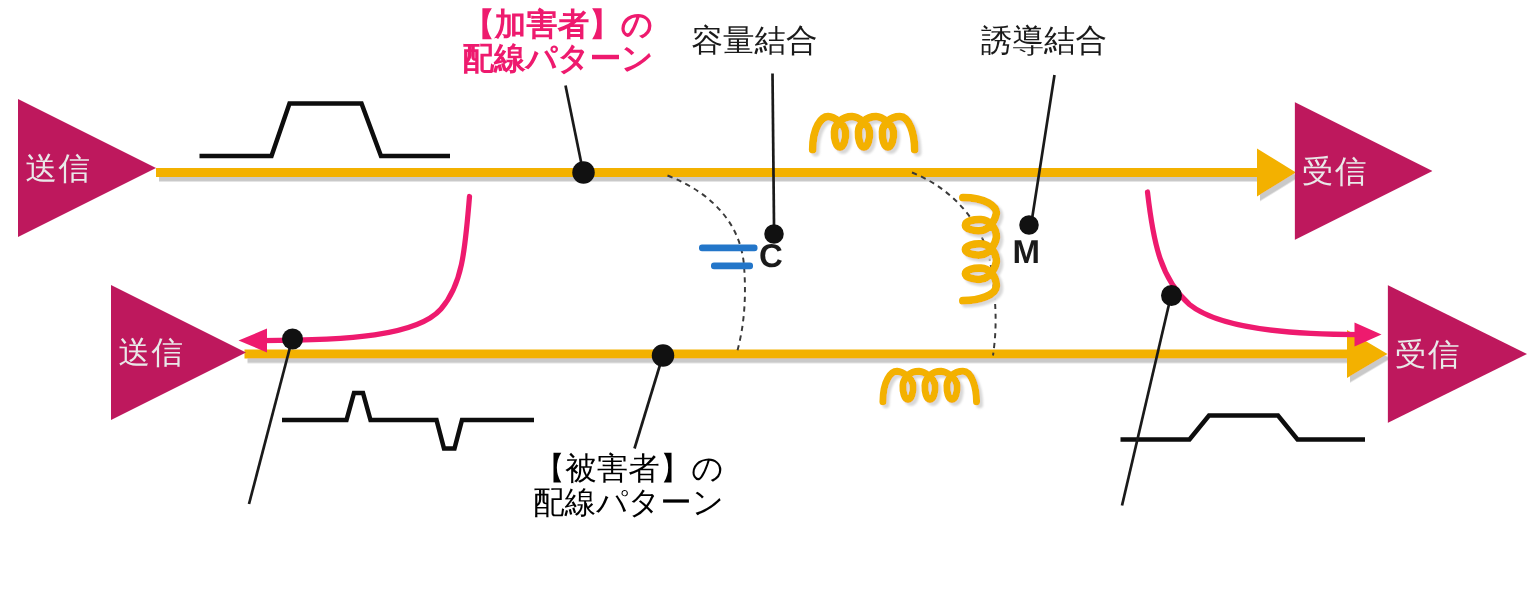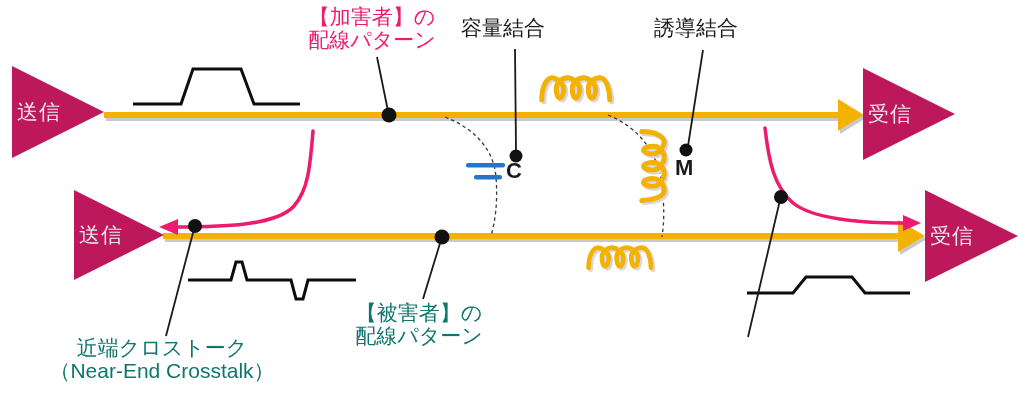--- a/index.html
+++ b/index.html
@@ -15,21 +15,21 @@
     clip-path:polygon(0 0, 100% 50%, 0 100%);
     display:flex; align-items:center;
     filter:drop-shadow(3px 4px 3px rgba(90,90,90,0.5));
   }
   .tri span { color:#e9e9e9; font-size:21px; padding-left:5px; letter-spacing:1px; white-space:nowrap; }
 
   
   .lbl { position:absolute; white-space:nowrap; color:#1a1a1a; font-size:21px; line-height:23px; }
   .lbl.center { text-align:center; white-space:normal; }
   .pink  { color:#ee1a6e; }
-  .blue  { color:#0f766e; }
+  .blue  { color:#000000; }
   .sym   { font-weight:600; font-size:22px; }
 
   .gold-fill   { fill:#f3b100; }
   .gold-stroke { stroke:#f3b100; fill:none; }
   .pink-stroke { stroke:#ee1a6e; fill:none; }
   .pink-fill   { fill:#ee1a6e; }
   .blue-fill   { fill:#2376c9; }
   .dot         { fill:#111111; }
   .dash-stroke { stroke:#3a3a3a; fill:none; stroke-width:1.3; stroke-dasharray:3.5 3; }
   .wave        { stroke:#0d0d0d; stroke-width:3; fill:none; }
@@ -106,38 +106,34 @@
   <div class="tri" style="left:863px; top:68px; width:92px; height:92px;">
     <span>受信</span>
   </div>
   <div class="tri" style="left:74px; top:190px; width:90px; height:90px;">
     <span>送信</span>
   </div>
   <div class="tri" style="left:925px; top:190px; width:93px; height:92px;">
     <span>受信</span>
   </div>
 
-  <div class="lbl pink center" style="left:301px; top:5px; width:142px;">
+  <div class="lbl pink center" style="left:301px; top:5px; width:142px;font-weight:bold;">
     <div>【加害者】の</div>
     <div>配線パターン</div>
   </div>
 
   <div class="lbl" style="left:654px; top:16px;">誘導結合</div>
 
   <div class="lbl" style="left:461px; top:16px;">容量結合</div>
 
   <div class="lbl sym" style="left:506px; top:159px;">C</div>
 
   <div class="lbl sym" style="left:675px; top:156px;">M</div>
 
 
   <div class="lbl blue center" style="left:346px; top:301px; width:146px;">
     <div>【被害者】の</div>
     <div>配線パターン</div>
   </div>
 
-  <div class="lbl blue center" style="left:38px; top:336px; width:248px;">
-    <div>近端クロストーク</div>
-    <div>（Near-End Crosstalk）</div>
-  </div>
 
 
 </div>
 
 </body></html>

